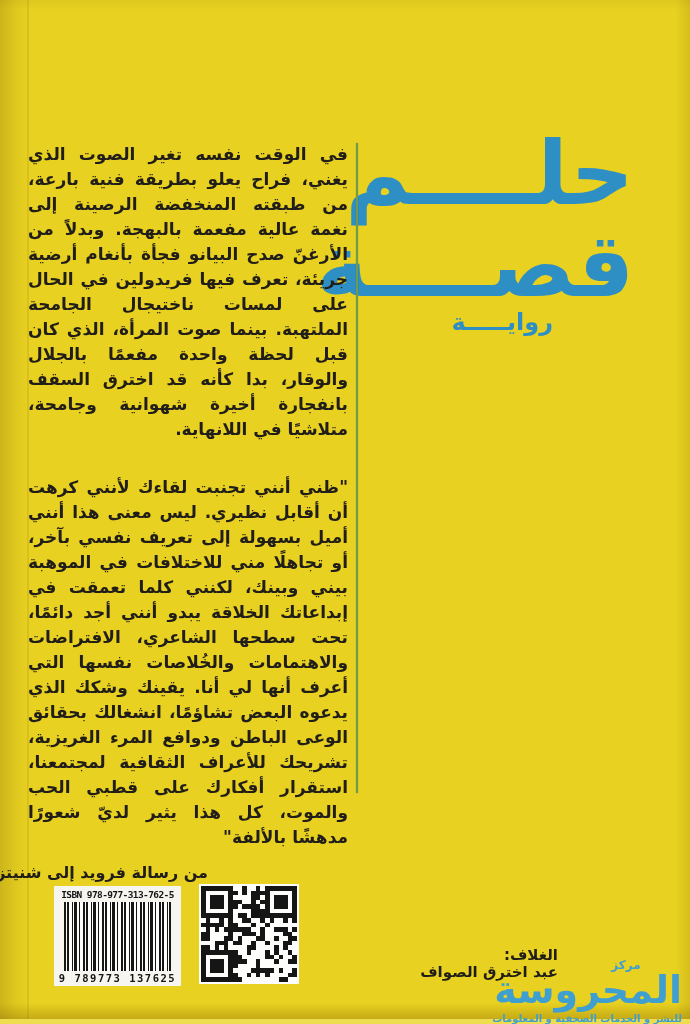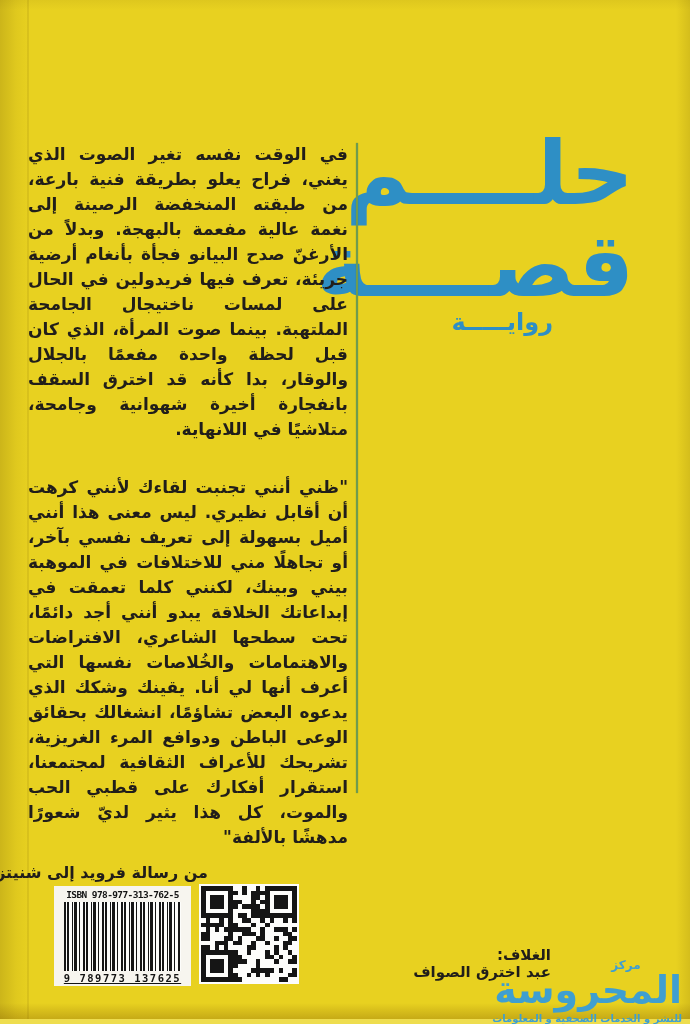--- a/index.html
+++ b/index.html
@@ -56,21 +56,21 @@
     font-size:17px;font-weight:bold;line-height:25px;
     text-align:justify;text-justify:inter-word;margin:0;
   }
   .quote{margin-top:33px;}
   .attr{
     font-size:16px;font-weight:bold;margin:13px 140px 0 0;white-space:nowrap;
   }
 
   
   .isbn{
-    position:absolute;left:54px;top:886px;width:137px;height:100px;
+    position:absolute;left:54px;top:886px;width:127px;height:100px;
     background:var(--paper,#f7f5ef);
     box-sizing:border-box;padding:3px 3px 2px;
     display:flex;flex-direction:column;
   }
   .isbn-label{
     font-family:"DejaVu Sans Mono",monospace;
     font-size:9.5px;font-weight:bold;letter-spacing:-0.6px;
     text-align:center;color:#141414;white-space:nowrap;
   }
   .bars{
@@ -78,33 +78,33 @@
     background:repeating-linear-gradient(90deg,
       #161616 0 2px,#fdfdfb 2px 3px,
       #161616 3px 5px,#fdfdfb 5px 8px,
       #161616 8px 9px,#fdfdfb 9px 10px,
       #161616 10px 13px,#fdfdfb 13px 15px,
       #161616 15px 16px,#fdfdfb 16px 19px);
   }
   .isbn-digits{
     font-family:"DejaVu Sans Mono",monospace;
     font-size:10.5px;font-weight:bold;letter-spacing:1.5px;
-    text-align:center;color:#141414;white-space:nowrap;margin-top:1px;text-decoration:underline;
+    text-align:center;color:#141414;white-space:nowrap;margin-top:1px;
   }
 
   
   .qr{
     position:absolute;left:199px;top:884px;width:100px;height:100px;
     background:#fdfdfb;box-sizing:border-box;padding:2px;
   }
   .qr svg{width:100%;height:100%;display:block;shape-rendering:crispEdges;}
 
   
   .credit{
-    position:absolute;right:139px;top:947px;
+    position:absolute;right:132px;top:947px;
     direction:rtl;text-align:right;
     font-size:15px;font-weight:bold;line-height:17px;
   }
   .credit span{display:block;}
 
   
   .logo{
     position:absolute;right:8px;top:919px;width:172px;
     direction:rtl;text-align:center;
     color:var(--logoblue,#3f9fd0);

